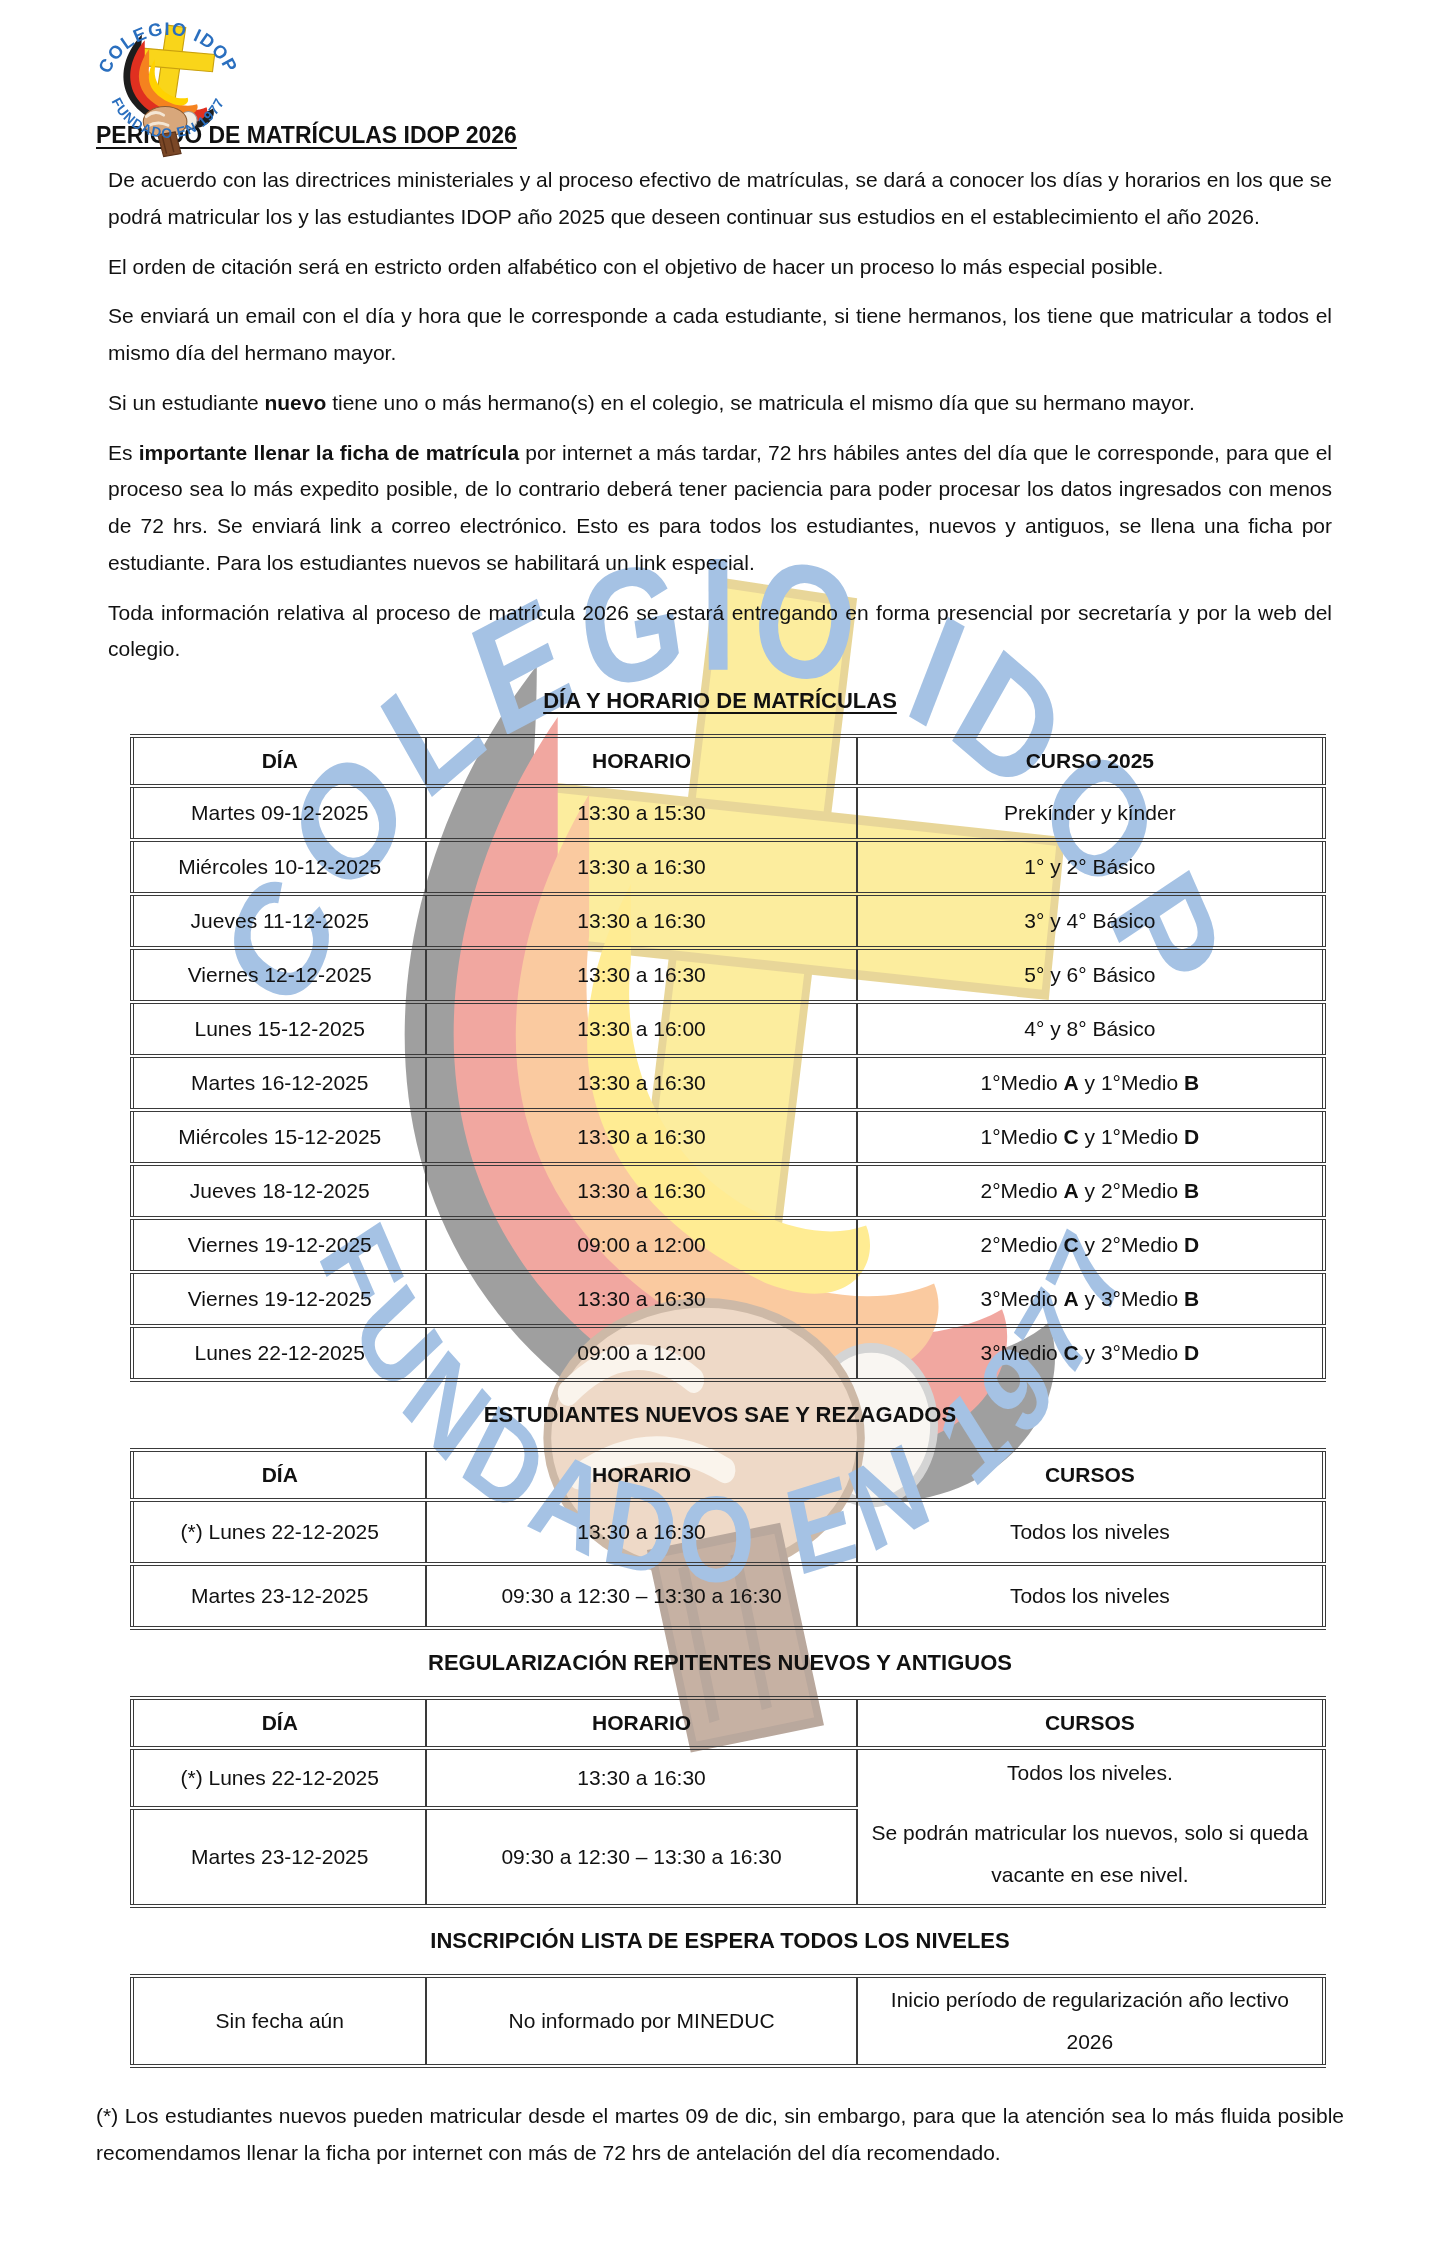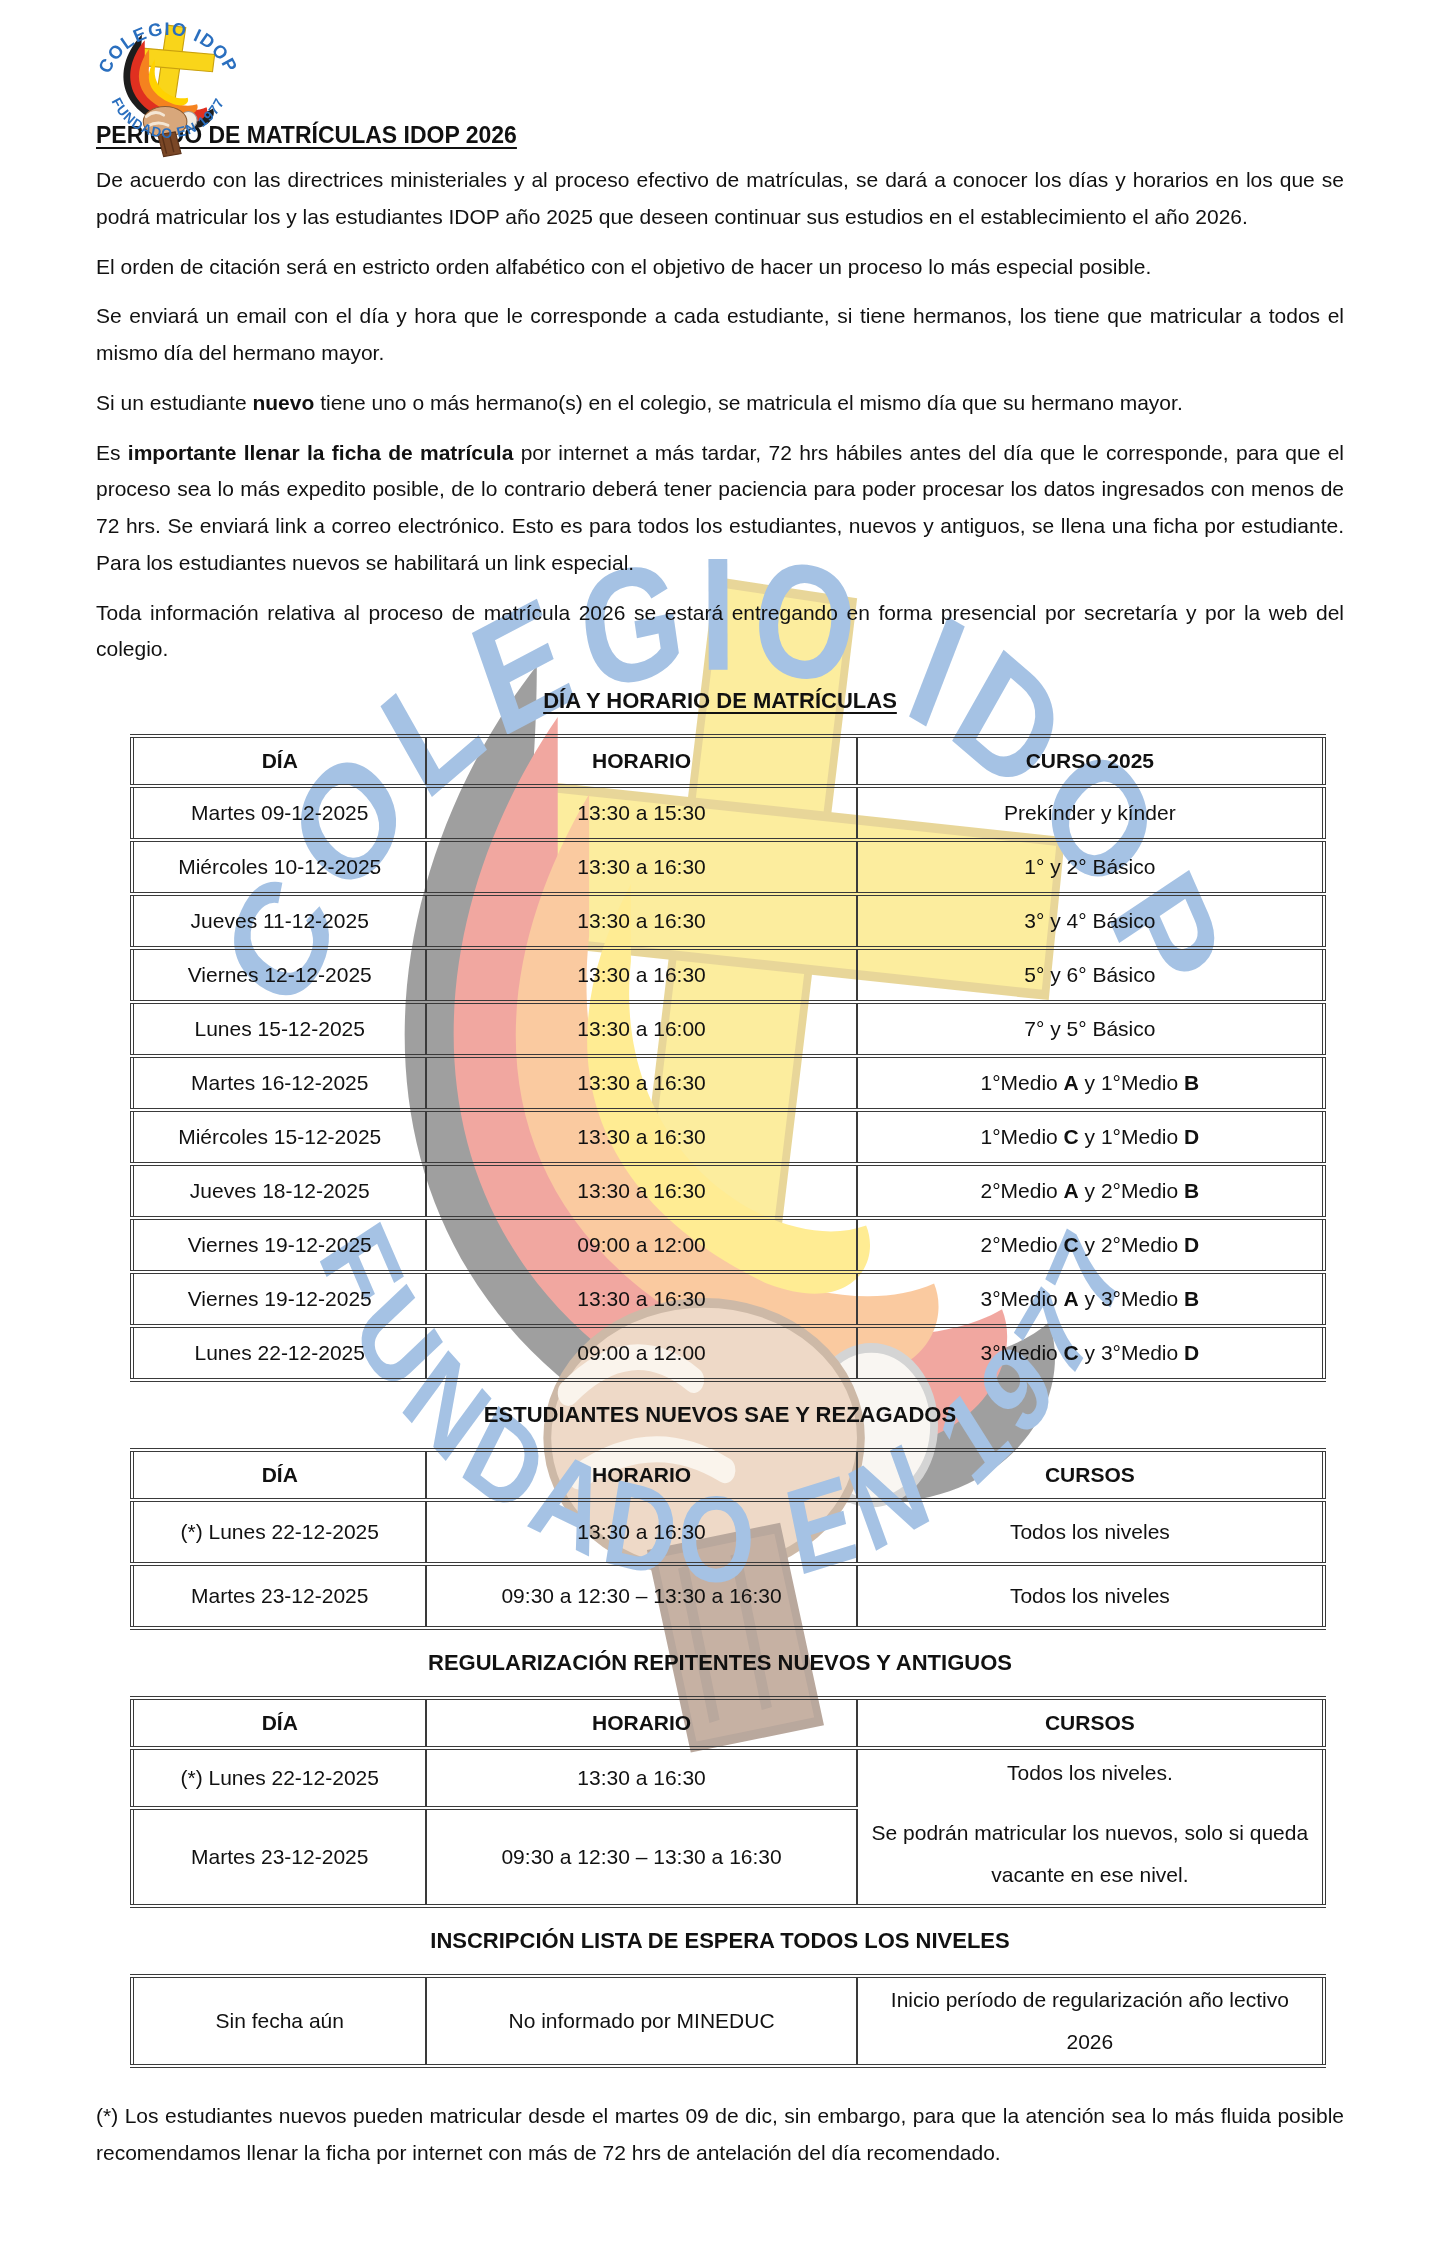--- a/index.html
+++ b/index.html
@@ -14,21 +14,21 @@
     opacity:.42;z-index:0;pointer-events:none;
   }
   
   .logo-small{position:absolute;left:88px;top:4px;width:160px;height:154px;z-index:2;}
   
   .content{position:relative;z-index:1;padding:0 96px;}
   h1.doc-title{
     margin:122px 0 0;text-align:left;font-size:23px;font-weight:bold;
     text-decoration:underline;text-underline-offset:4px;text-decoration-thickness:2px;
   }
-  p.body-par{margin:13px 0 0;font-size:21px;line-height:1.75;text-align:justify;}
+  p.body-par{margin:13px 12px 0;font-size:21px;line-height:1.75;text-align:justify;}
   h2.section-heading{
     margin:20px 0 0;text-align:center;font-size:22px;font-weight:bold;
   }
   h2.section-heading.u{
     text-decoration:underline;text-underline-offset:4px;text-decoration-thickness:2px;
   }
   
   table.doc-table{
     border-collapse:collapse;table-layout:fixed;width:1196px;
     margin:20px 0 0 34px;border:4px double #3a3a3a;background:transparent;
@@ -141,21 +141,21 @@
           <td>3° y 4° Básico</td>
         </tr>
         <tr class="r3">
           <td>Viernes 12-12-2025</td>
           <td>13:30 a 16:30</td>
           <td>5° y 6° Básico</td>
         </tr>
         <tr class="r4">
           <td>Lunes 15-12-2025</td>
           <td>13:30 a 16:00</td>
-          <td>7° y 5° Básico</td>
+          <td>4° y 8° Básico</td>
         </tr>
         <tr class="r5">
           <td>Martes 16-12-2025</td>
           <td>13:30 a 16:30</td>
           <td>1°Medio <b>A</b> y 1°Medio <b>B</b></td>
         </tr>
         <tr class="r6">
           <td>Miércoles 15-12-2025</td>
           <td>13:30 a 16:30</td>
           <td>1°Medio <b>C</b> y 1°Medio <b>D</b></td>

